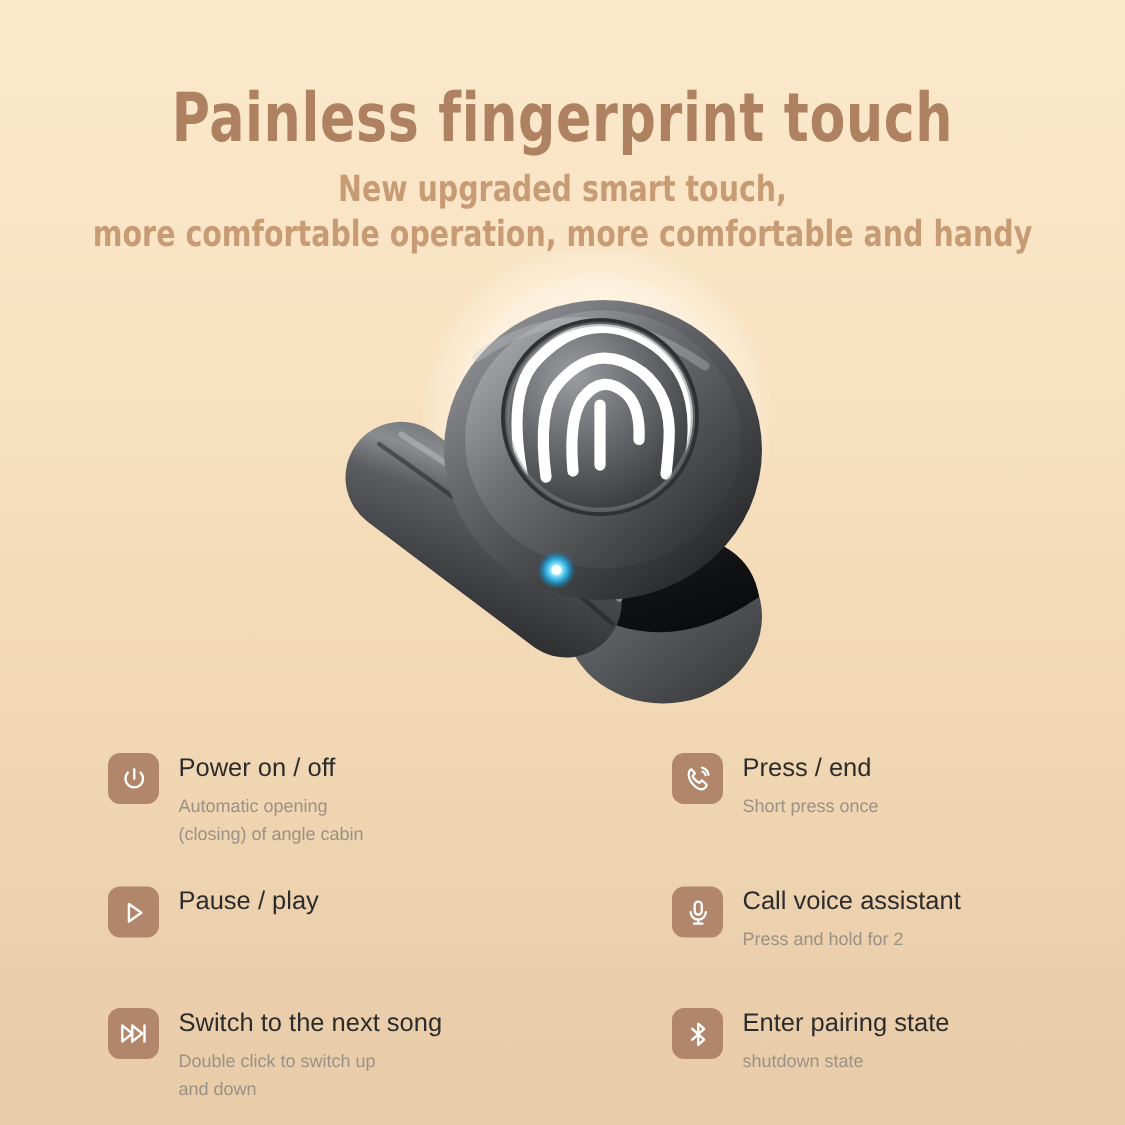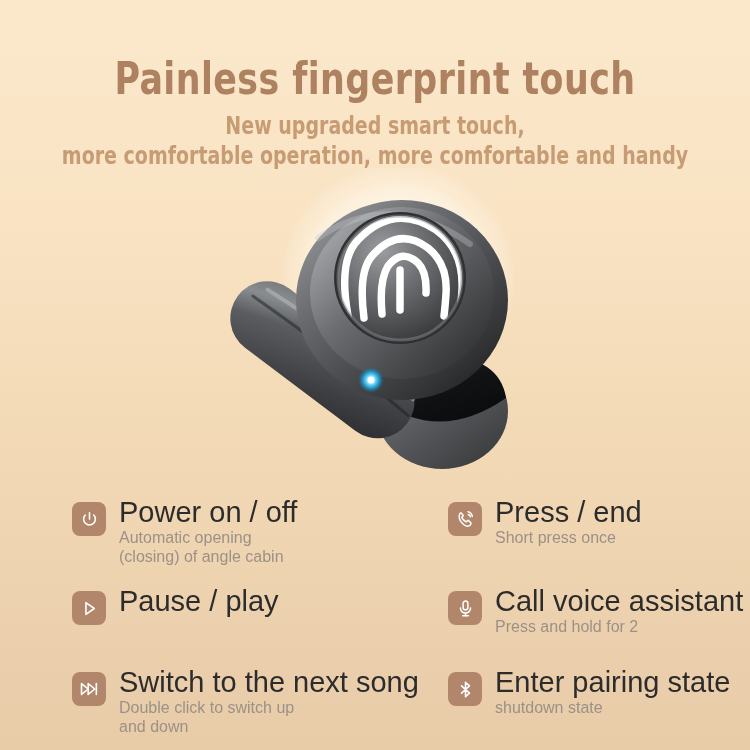--- a/index.html
+++ b/index.html
@@ -100,28 +100,28 @@
     align-items: center;
     justify-content: center;
   }
   .f-icon svg { display:block; }
   .f-text {
     position: absolute;
     left: 47px;
     top: 0;
   }
   .f-title {
-    font-size: 29px;
+    font-size: 17px;
     line-height: 28px;
     font-weight: normal;
     color: #2C2C2C;
     white-space: nowrap;
   }
   .f-desc {
-    font-size: 16px;
+    font-size: 12px;
     line-height: 19px;
     color: #9C9186;
     margin-top: 2px;
   }
   .f-desc div { white-space: nowrap; }
 </style>
 </head>
 <body>
 
 <div id="poster">

